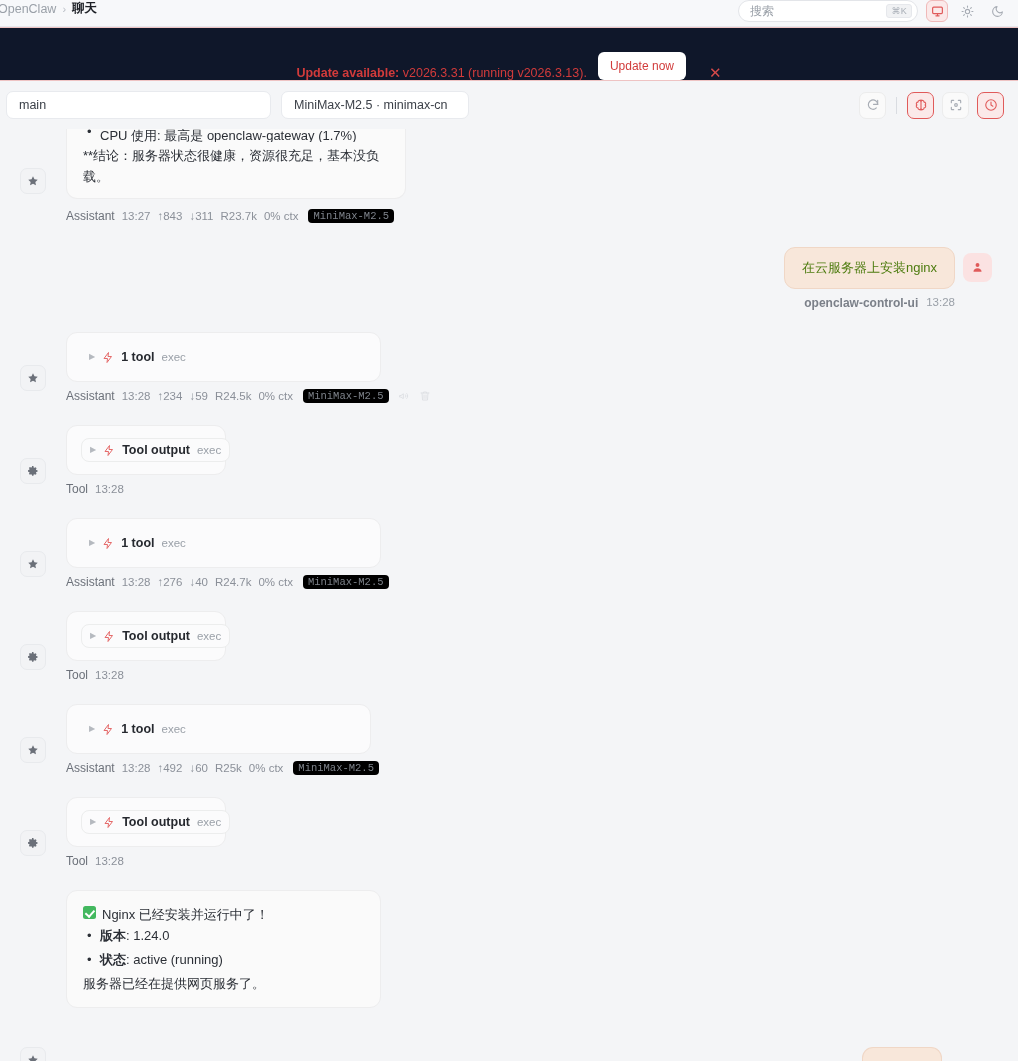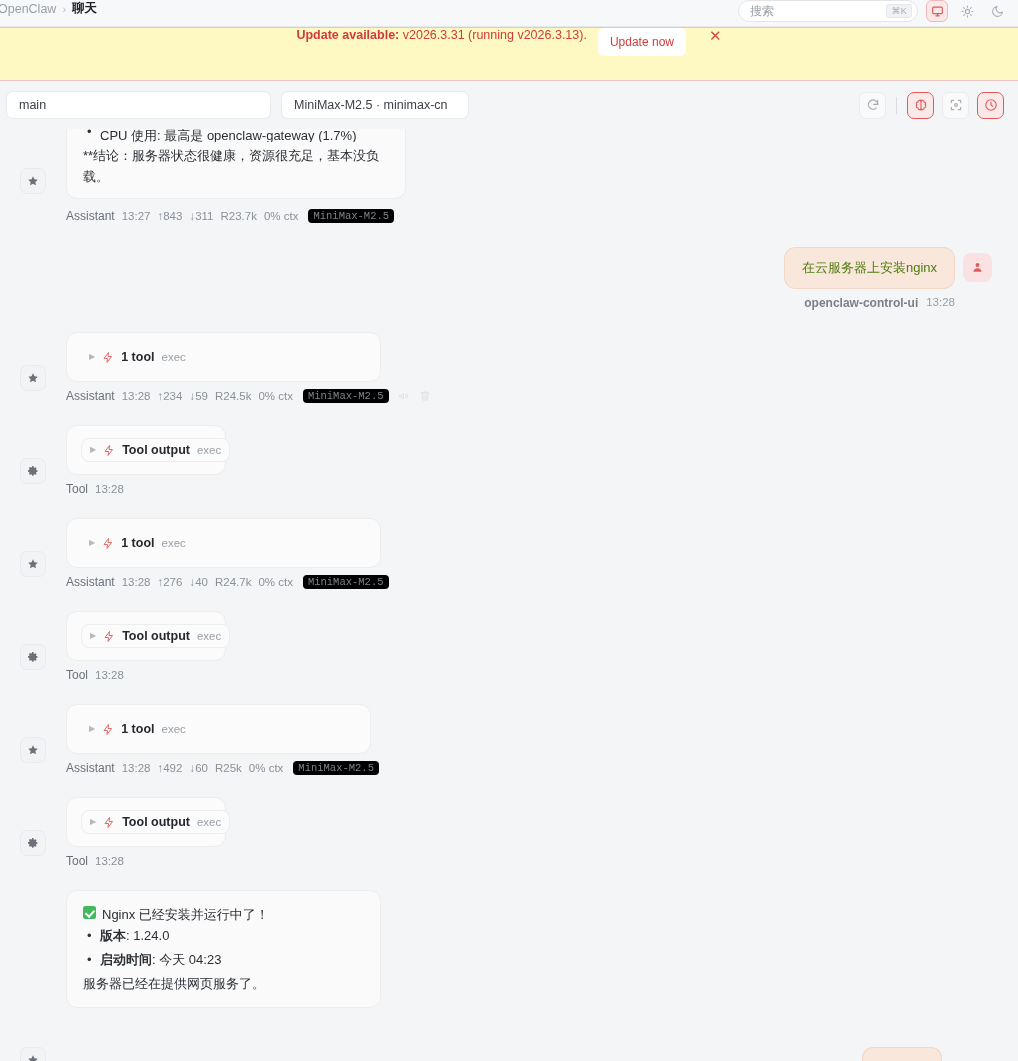--- a/index.html
+++ b/index.html
@@ -76,25 +76,25 @@
     border: 1px solid transparent;
   }
   .icon-btn.active {
     background: #fbe9e9;
     border: 1px solid #f0b9b9;
   }
 
   
   .update-banner {
     height: 54px;
-    background: #fef9c3;
+    background: #0f172a;
     border-top: 1px solid #eec3c3;
     border-bottom: 1px solid #eec3c3;
     display: flex;
-    align-items: flex-start;
+    align-items: flex-end;
     justify-content: center;
     gap: 11px;
     position: relative;
   }
   .update-text {
     color: #d13b3b;
     font-size: 12.5px;
     font-weight: bold;
   }
   .update-text .ver { font-weight: normal; }
@@ -714,21 +714,21 @@
         <div class="rich">
           <div class="head-line">
             <span class="check-sq"></span>
             <span>Nginx 已经安装并运行中了！</span>
           </div>
           <ul>
             <li>
               <b>版本</b><span>: 1.24.0</span>
             </li>
             <li>
-              <b>启动时间</b><span>: 今天 04:23</span>
+              <b>状态</b><span>: active (running)</span>
             </li>
           </ul>
           <div>服务器已经在提供网页服务了。</div>
         </div>
       </div>
       
     </div>
   </div>
 
   <div class="bottom-peek"></div>

